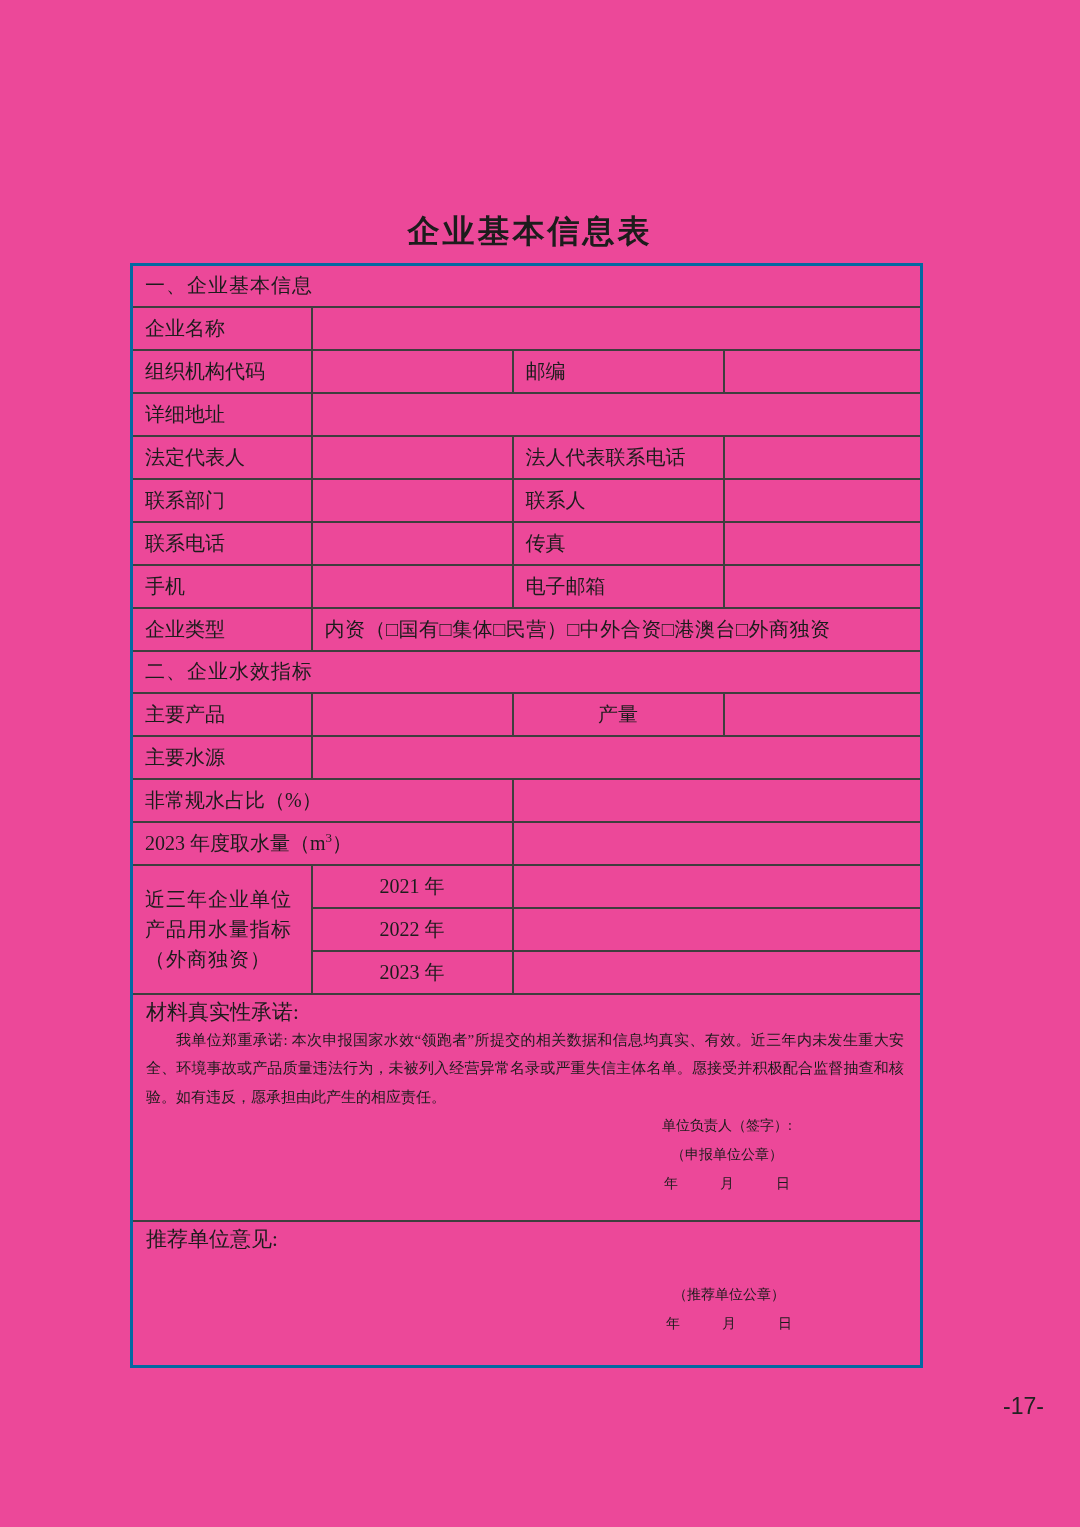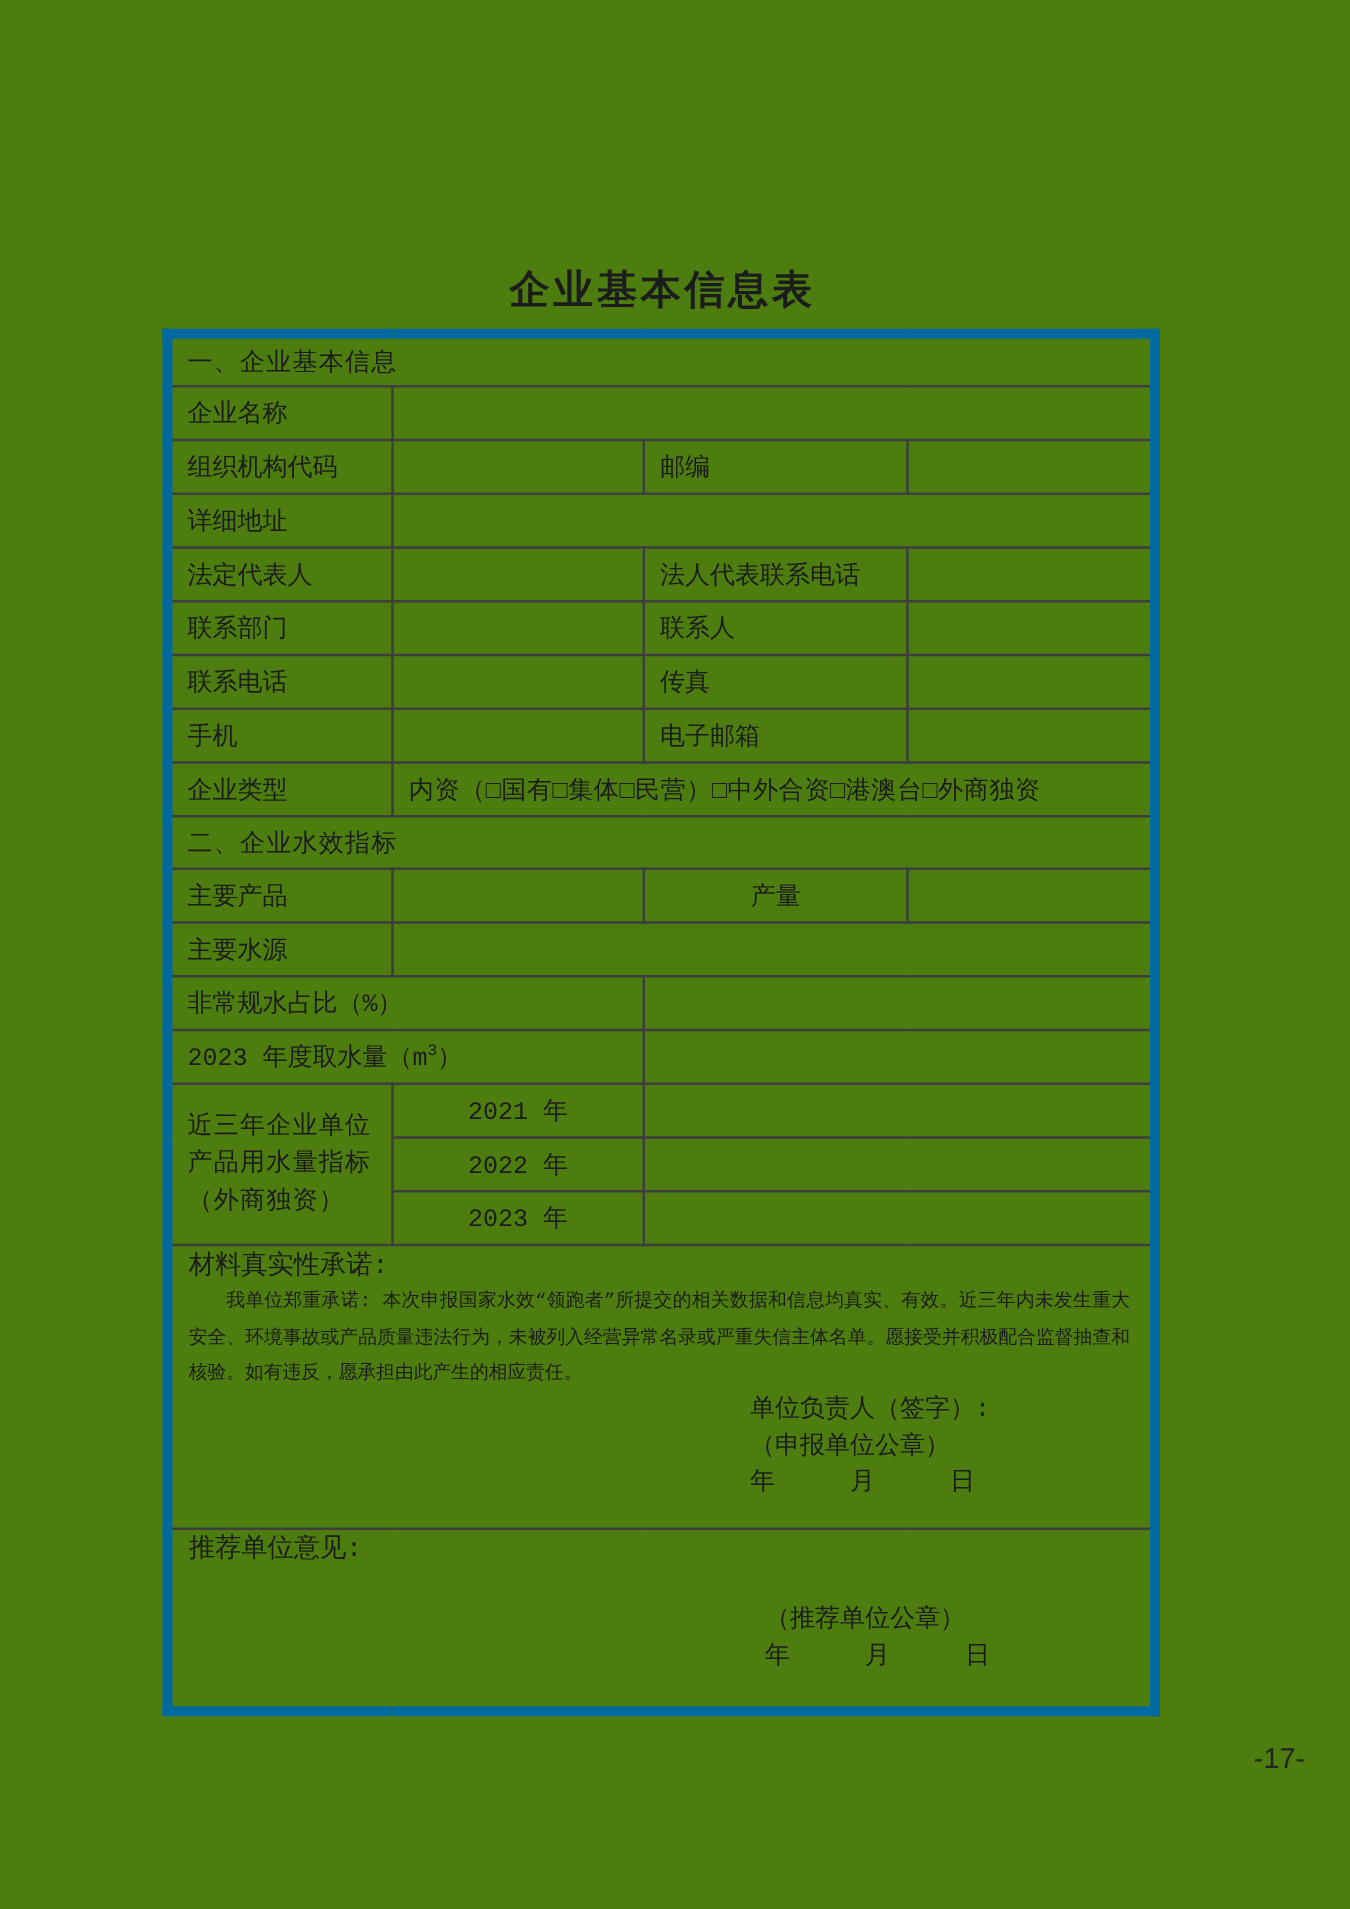--- a/index.html
+++ b/index.html
@@ -1,21 +1,21 @@
 <!DOCTYPE html>
 <html><head>
 <meta charset="utf-8">
 <style>
   * { margin: 0; padding: 0; box-sizing: border-box; }
   html, body { background: #ffffff; }
   .page {
     position: relative;
     width: 1080px;
     height: 1527px;
-    background: #4d7c0f;
+    background: #ec4899;
     font-family: "Liberation Serif", "DejaVu Serif", serif;
     color: #1c1c1c;
     overflow: hidden;
   }
   .doc-title {
     position: absolute;
     top: 210px;
     left: 0;
     width: 1060px;
     text-align: center;
@@ -23,22 +23,21 @@
     font-weight: bold;
     letter-spacing: 3px;
   }
   table.form {
     position: absolute;
     top: 263px;
     left: 130px;
     width: 790px;
     border-collapse: collapse;
     table-layout: fixed;
-    border: 8px solid #0369a1;
-    font-family: Liberation Mono, monospace;
+    border: 3px solid #0369a1;
   }
   .form td {
     border: 2px solid #3e3e3e;
     font-size: 20px;
     padding: 2px 10px 2px 12px;
     vertical-align: middle;
     overflow: hidden;
   }
   tr.r   { height: 43px; }
   tr.sec { height: 42px; }
@@ -58,22 +57,22 @@
   .c-body {
     font-size: 15px;
     line-height: 28.5px;
     text-indent: 2em;
     text-align: justify;
   }
   .sig {
     width: fit-content;
     margin-left: auto;
     margin-right: 112px;
-    text-align: left;
-    font-size: 20px;
+    text-align: center;
+    font-size: 14px;
     line-height: 29px;
   }
   .sig-gap { margin-top: 27px; }
 
   .page-number {
     position: absolute;
     top: 1393px;
     left: 0;
     width: 1044px;
     text-align: right;

